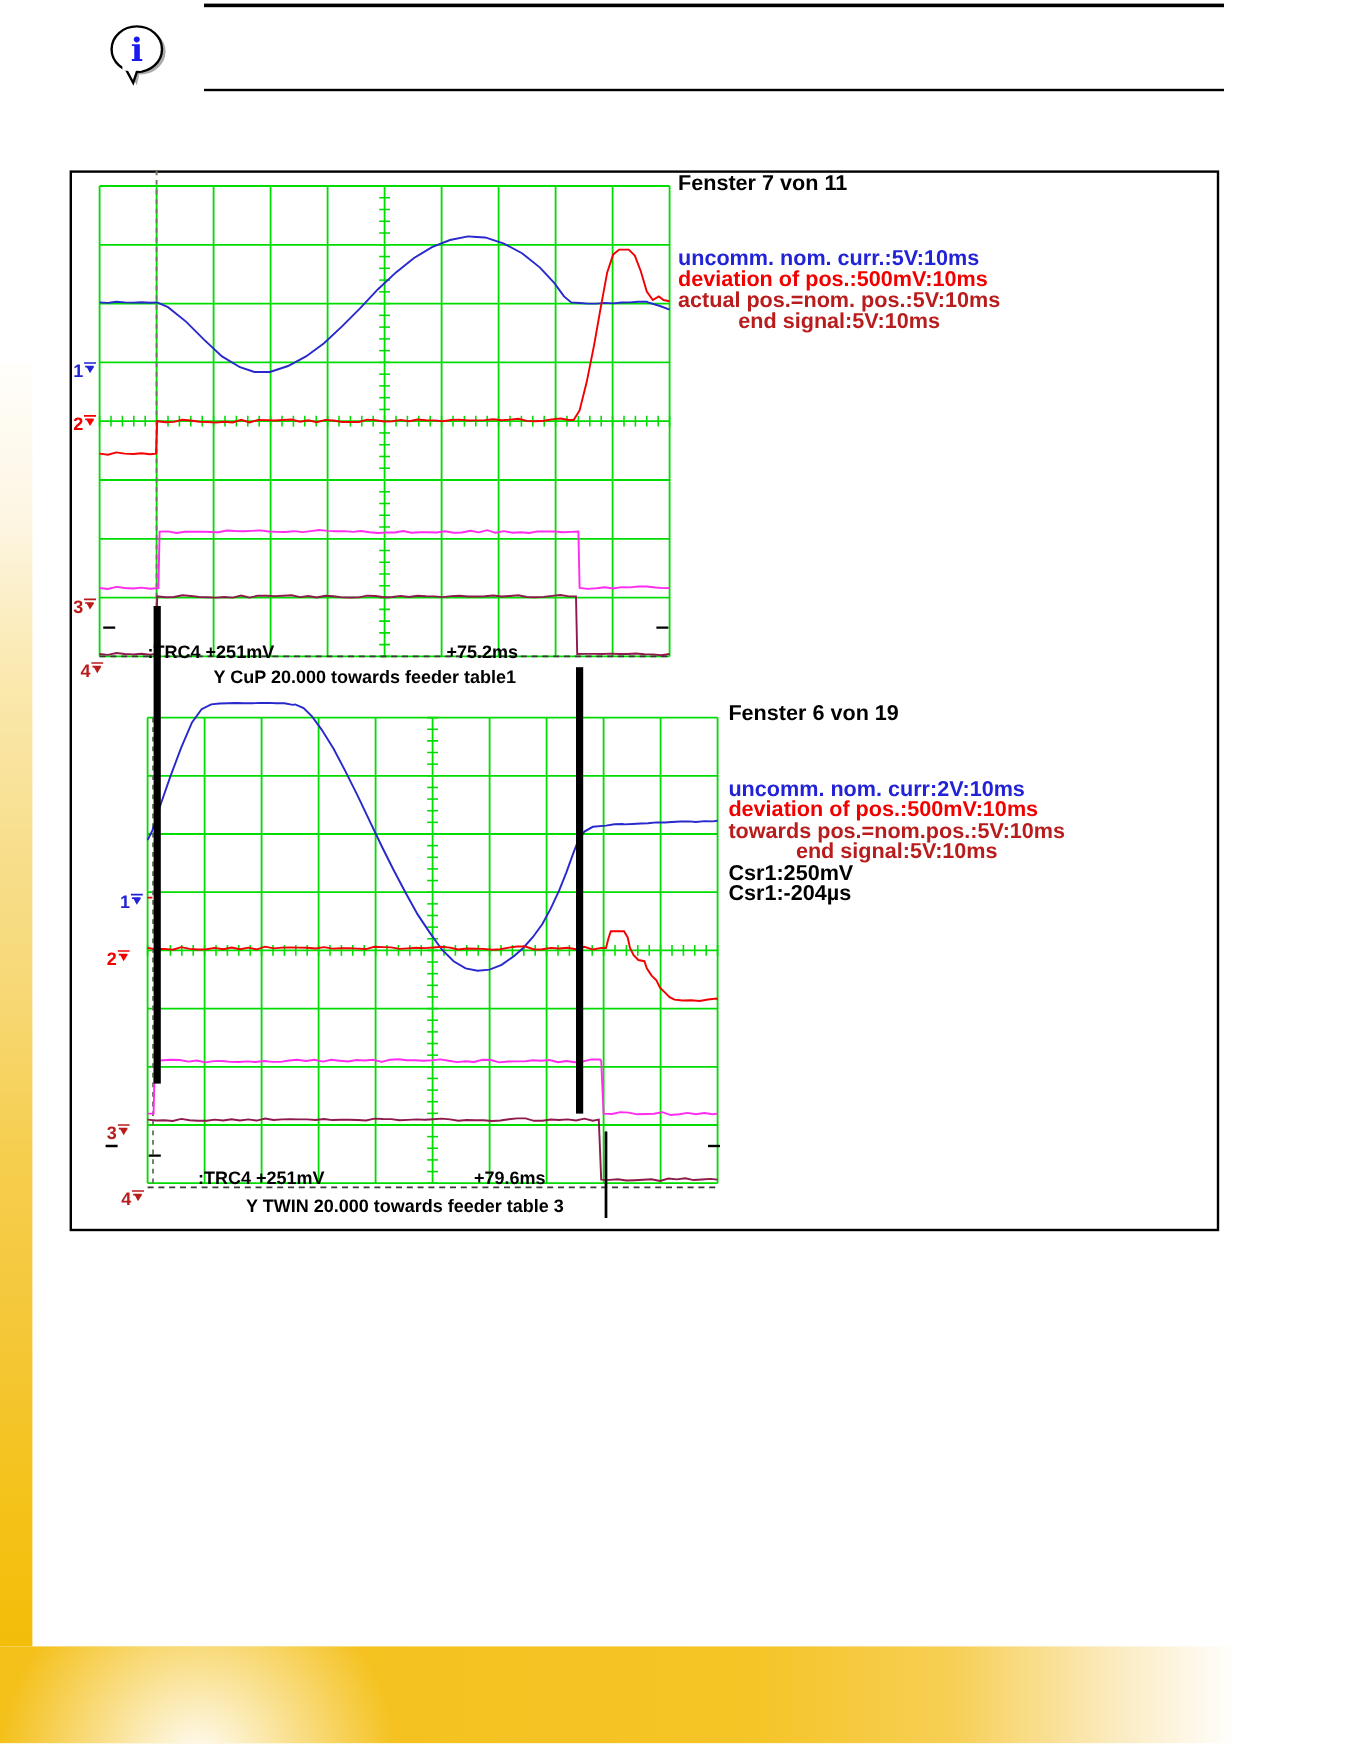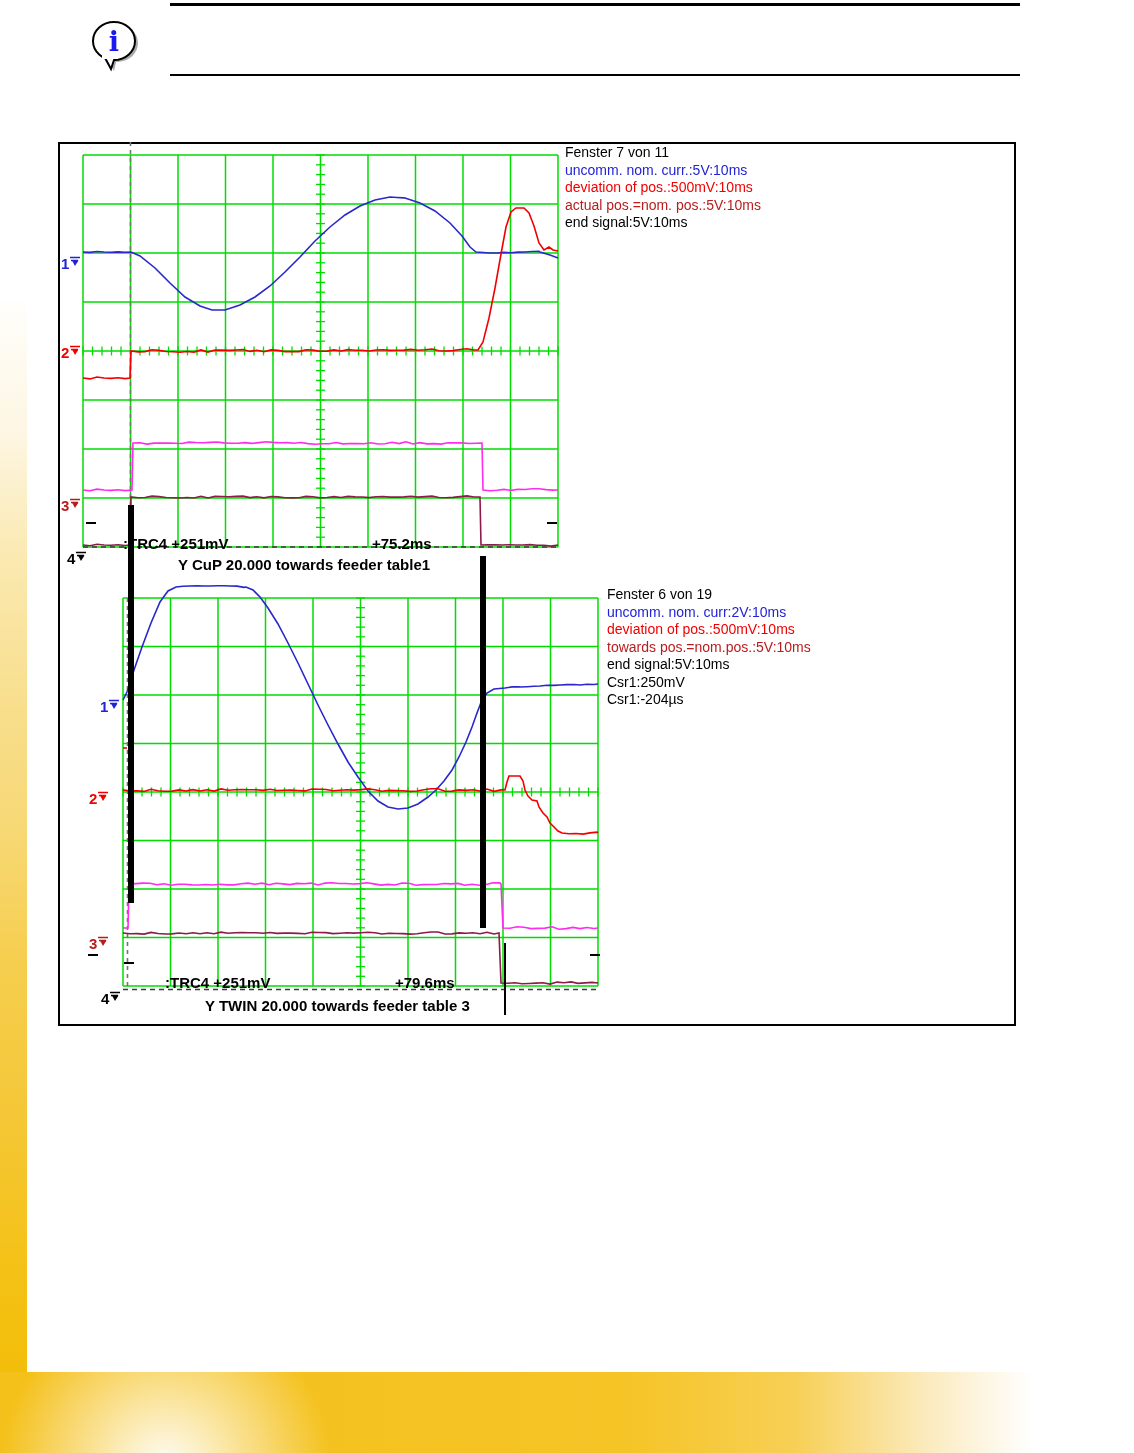--- a/index.html
+++ b/index.html
@@ -14,28 +14,28 @@
                #f7d978 48%,#f6ce4e 62%,#f4c737 76%,#f4c217 90%,#f3be0a 100%);}
   .bottom-band{position:absolute;left:0;top:1372px;width:1134px;height:81px;
     background:
       radial-gradient(circle at 165px 95px, rgba(255,255,255,.97) 0px, rgba(255,255,255,0) 165px),
       linear-gradient(90deg,#f4c01a 0%,#f5c426 55%,#f7cf55 70%,#fbebc0 82%,#ffffff 91%,#ffffff 100%);}
   .frame{position:absolute;left:58px;top:142px;width:958px;height:884px;
          border:2px solid #000;box-sizing:border-box;background:#fff;}
   .scope-svg{position:absolute;}
   .ch{position:absolute;font-weight:bold;font-size:15px;line-height:15px;white-space:nowrap;}
   .trigmark{vertical-align:2px;margin-left:1px;}
-  .legend{position:absolute;font-weight:normal;font-size:14px;line-height:17.5px;white-space:nowrap;}
+  .legend{position:absolute;font-weight:bold;font-size:18px;line-height:17.5px;white-space:nowrap;}
   .legend div{height:17.5px;}
   .readout{position:absolute;font-weight:bold;font-size:15px;color:#000;white-space:nowrap;}
   .c-black{color:#000;}
-  .c-blue{color:#2222d6;}
+  .c-blue{color:#2222d6;margin-top:45px;}
   .c-red{color:#f20000;}
   .c-magenta{color:#b91c1c;}
-  .c-maroon{color:#000000;}
+  .c-maroon{color:#b91c1c;text-align:center;}
   .cursor-bar{position:absolute;background:#000;}
   .vline-thin{position:absolute;background:#000;}
 </style>
 </head>
 <body>
 
 <div class="page">
 
   <div class="rule rule1"></div>
   <div class="rule rule2"></div>

